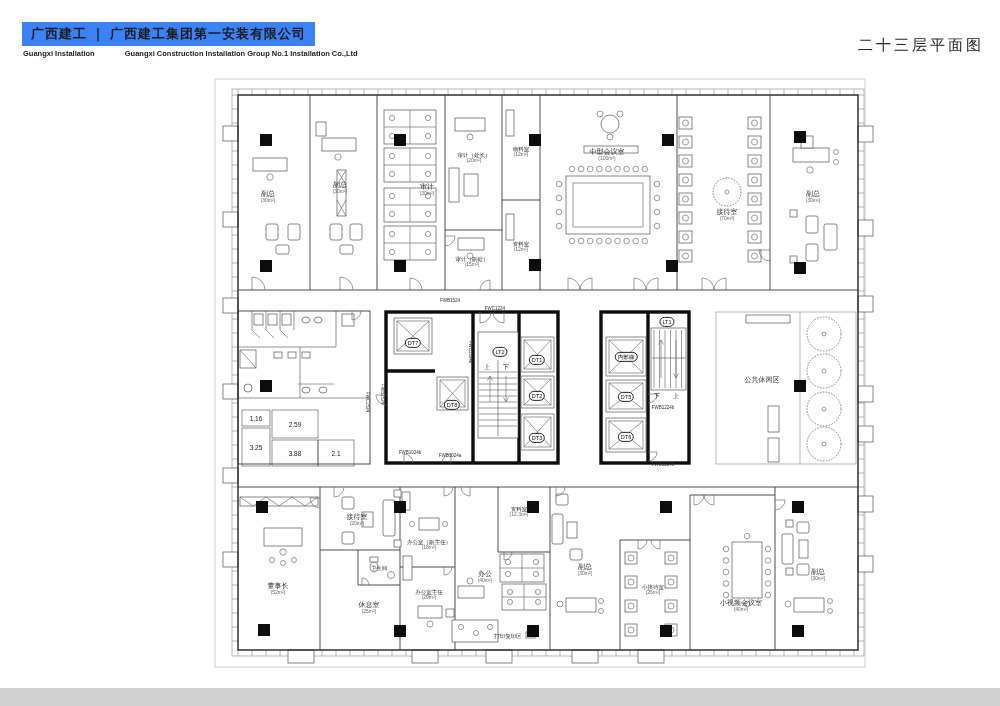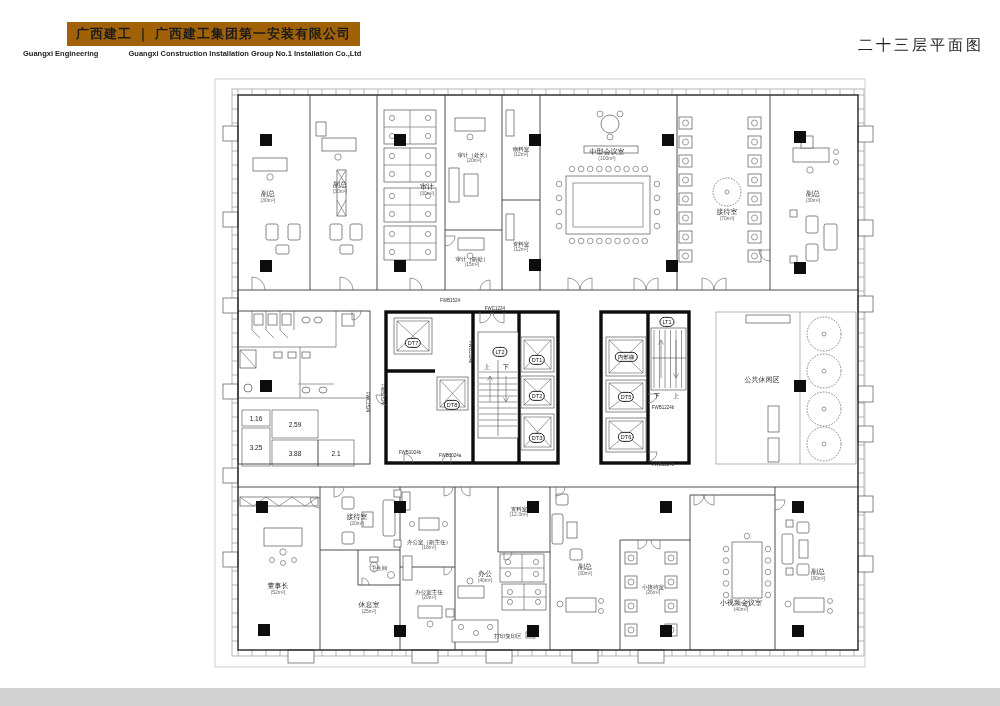--- a/index.html
+++ b/index.html
@@ -1,19 +1,19 @@
 <!DOCTYPE html>
 <html><head>
 <meta charset="utf-8">
 <style>
   html,body{margin:0;padding:0;background:#fff;}
   body{font-family:"Liberation Sans","DejaVu Sans",sans-serif;}
   .page{position:relative;width:1000px;height:706px;background:#ffffff;overflow:hidden;}
-  .hdr-box{position:absolute;left:22px;top:22px;background:#a16207;padding:3px 9px;
-           font-size:13px;font-weight:bold;color:#1c1c1c;letter-spacing:1px;white-space:nowrap;margin-left:45px;}
+  .hdr-box{position:absolute;left:22px;top:22px;background:#3b82f6;padding:3px 9px;
+           font-size:13px;font-weight:bold;color:#1c1c1c;letter-spacing:1px;white-space:nowrap;}
   .hdr-en{position:absolute;left:23px;top:49px;font-size:7.5px;font-weight:bold;color:#222;white-space:nowrap;}
   .hdr-en span + span{margin-left:28px;}
   .title{position:absolute;right:16px;top:36px;font-size:15px;color:#222;letter-spacing:3px;white-space:nowrap;}
   .strip{position:absolute;left:0;top:688px;width:1000px;height:18px;background:#d3d3d3;}
   #plan-svg{position:absolute;left:0;top:0;}
   #labels{position:absolute;left:0;top:0;width:1000px;height:706px;pointer-events:none;}
   .lbl{position:absolute;transform:translate(-50%,-50%);text-align:center;color:#2b2b2b;
        font-size:7px;line-height:1.15;white-space:nowrap;}
   .lbl .sub{display:block;font-size:5px;color:#666;}
   .lbl.small{font-size:5.5px;}
@@ -27,21 +27,21 @@
 </style>
 </head>
 <body>
 
 <div class="page">
 
   <div class="hdr-box">
     <span>广西建工 ｜ 广西建工集团第一安装有限公司</span>
   </div>
   <div class="hdr-en">
-    <span>Guangxi Engineering</span>
+    <span>Guangxi Installation</span>
     <span>Guangxi Construction Installation Group No.1 Installation Co.,Ltd</span>
   </div>
   <div class="title">二十三层平面图</div>
 
   <svg id="plan-svg" width="1000" height="706" viewBox="0 0 1000 706">
     <style>
       .w{stroke:#3a3a3a;stroke-width:0.9;fill:none}
       .w6{stroke:#4a4a4a;stroke-width:0.6;fill:none}
       .wl{stroke:#999;stroke-width:0.7;fill:none}
       .W{stroke:#0d0d0d;stroke-width:3.4;fill:none}

